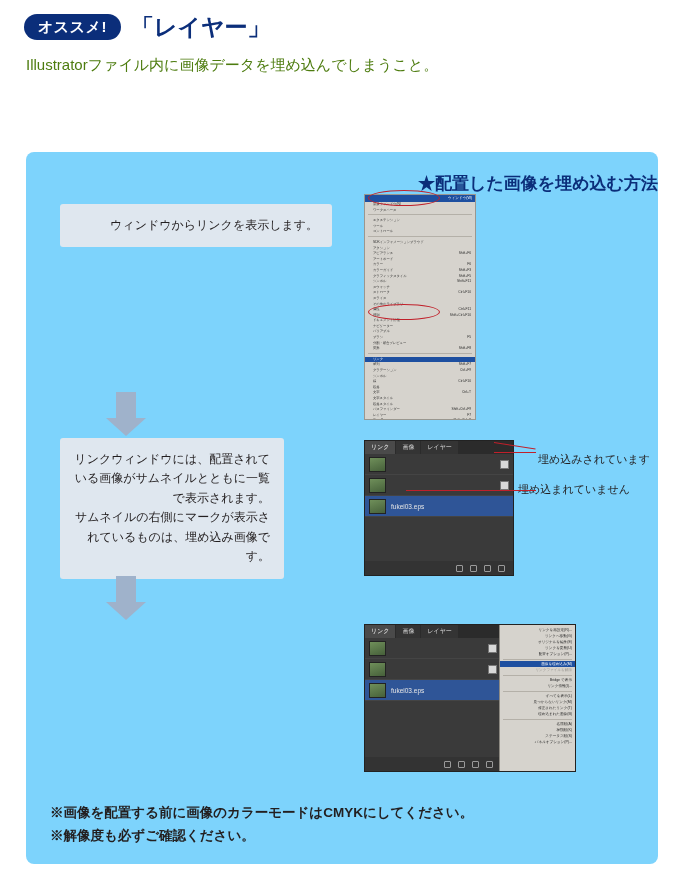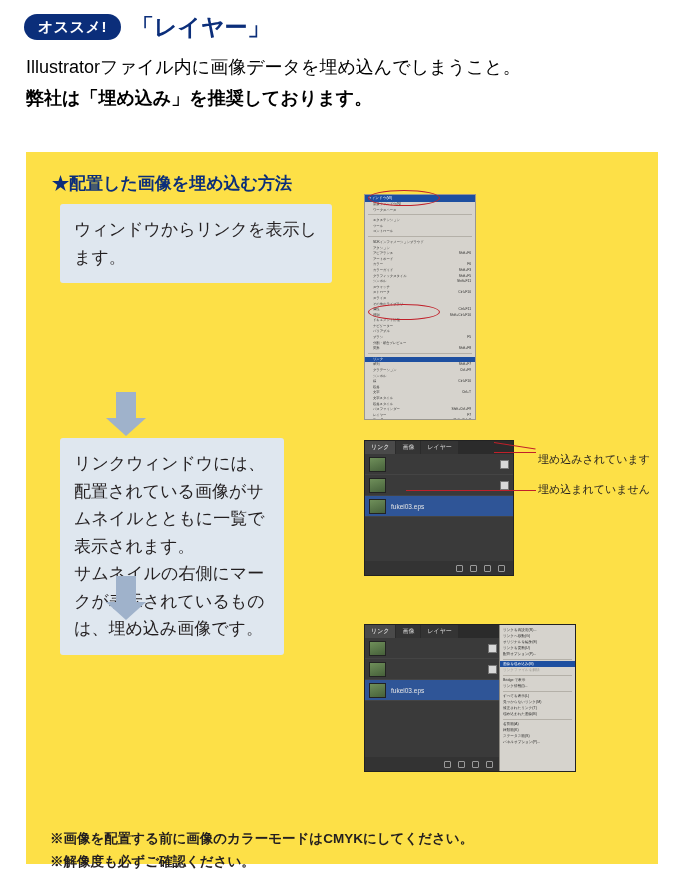--- a/index.html
+++ b/index.html
@@ -34,52 +34,53 @@
   }
   .header-title {
     color: #0b2e7a;
     font-size: 23px;
     font-weight: bold;
     line-height: 1;
   }
 
   .intro {
     margin: 12px 0 18px 26px;
-    font-size: 18px;
+    font-size: 15px;
     line-height: 1.72;
-    color: #000000;
+    color: #4d7c0f;
   }
   .intro .strong { font-weight: bold; }
 
   
   .panel {
     position: absolute;
     left: 26px;
     top: 152px;
     width: 632px;
     height: 712px;
-    background: #fde047;
-    border-radius: 0;
+    background: #7dd3fc;
+    border-radius: 8px;
+    text-align: right;
   }
   .panel-title {
     color: #0b2e7a;
     font-size: 17px;
     font-weight: bold;
     margin: 20px 0 0 26px;
   }
 
   
   .step {
     position: absolute;
     display: flex;
   }
   .callout {
     background: #dfe7ef;
     color: #231f20;
-    font-size: 17px;
+    font-size: 12px;
     line-height: 1.62;
     padding: 12px 14px;
     border-radius: 3px;
   }
 
   .step1 { left: 34px; top: 52px; }
   .step1 .callout { width: 272px; }
 
   .step2 { left: 34px; top: 286px; }
   .step2 .callout { width: 224px; }
@@ -236,38 +237,37 @@
     overflow: hidden;
   }
   .fl-item.sel { background: #1d4fa0; color: #fff; }
   .fl-item.dim { color: #9b9892; }
   .fl-sep { border-top: 1px solid #b4b0a8; margin: 1.5px 3px; }
 
   
   .notes {
     position: absolute;
     left: 50px;
-    top: 828px;
+    top: 802px;
     font-size: 13.5px;
     line-height: 1.7;
     font-weight: bold;
     color: #231f20;
   }
 </style>
 </head>
 <body>
 
 <div class="header">
   <div class="badge">オススメ!</div>
   <div class="header-title">「レイヤー」</div>
 </div>
 
 <div class="intro">
   <div>Illustratorファイル内に画像データを埋め込んでしまうこと。</div>
-  <div class="strong">弊社は「埋め込み」を推奨しております。</div>
 </div>
 
 <div class="panel">
 
   <div class="panel-title">★配置した画像を埋め込む方法</div>
 
   <div class="step step1">
     <div class="callout">ウィンドウからリンクを表示します。</div>
   </div>
 
@@ -469,21 +469,21 @@
       </div>
     <div class="lk-bottom">
       <div class="lk-ico"></div>
       <div class="lk-ico"></div>
       <div class="lk-ico"></div>
       <div class="lk-ico"></div>
     </div>
   </div>
 
   <div class="anno" style="left:512px; top:292px;margin-top:8px;">埋め込みされています</div>
-  <div class="anno" style="left:512px; top:330px;">埋め込まれていません</div>
+  <div class="anno" style="left:492px; top:330px;">埋め込まれていません</div>
   <div class="anno-line" style="left:468px; top:300px; width:42px;"></div>
   <div class="anno-line" style="left:468px; top:290px; width:42px; transform:rotate(9deg); transform-origin:left center;"></div>
   <div class="anno-line2" style="left:380px; top:338px; width:130px;"></div>
 
 
   <div class="shot flyout-shot">
     <div class="fl-left">
       <div class="lk-tabs">
         <div class="lk-tab active">リンク</div>
         <div class="lk-tab">画像</div>

